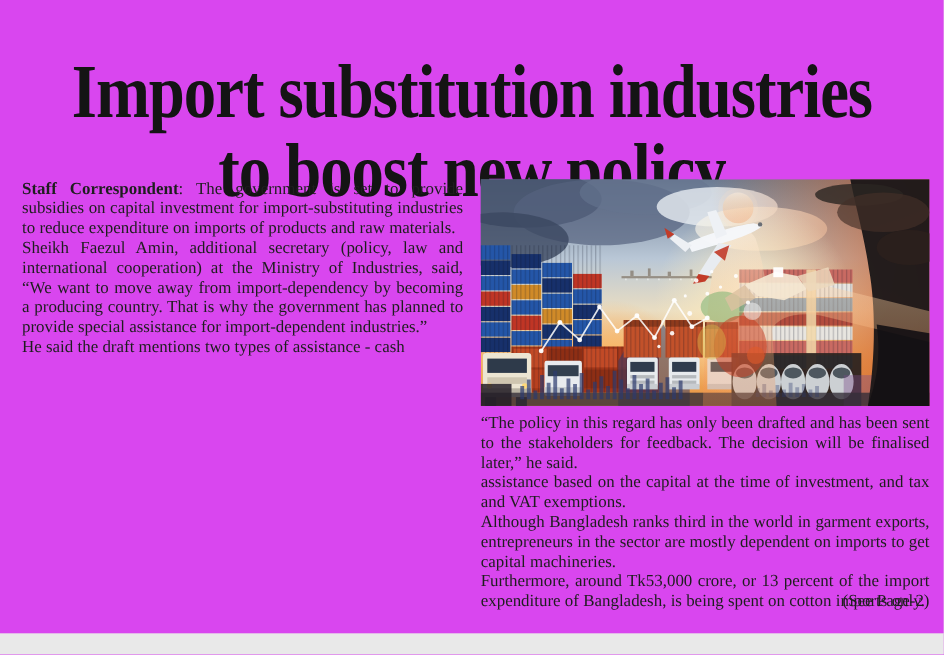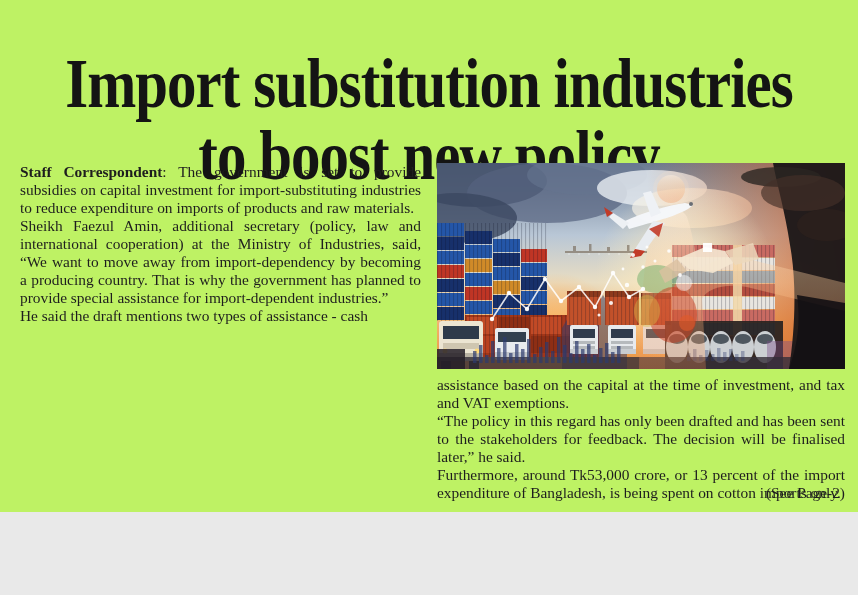--- a/index.html
+++ b/index.html
@@ -1,17 +1,17 @@
 <!DOCTYPE html>
 <html><head>
 <meta charset="utf-8">
 <style>
   html,body{margin:0;padding:0;background:#e9e9e9;}
   .sheet{
-    position:relative;width:858px;height:512px;background:#bef264;
+    position:relative;width:858px;height:576px;background:#d946ef;
     font-family:"Liberation Serif",serif;color:#1e1e1e;overflow:hidden;
   }
   .headline{
     position:absolute;top:6px;left:0;width:858px;text-align:center;
     font-weight:bold;font-size:62px;line-height:64px;letter-spacing:-1px;
     color:#141414;transform:scale(0.95,1.12);transform-origin:50% 0;
     white-space:nowrap;
   }
   .headline span{display:block;}
   .col{position:absolute;top:163px;}
@@ -304,18 +304,19 @@
             <circle cx="186" cy="106" r="1.4"></circle>
           <circle cx="210" cy="84" r="1.5"></circle>
         </g>
 
         <g>
           <path d="M352,206 L408,206 L408,140 L360,132 C364,160 360,184 352,206 Z" fill="#131013" opacity="0.92"></path>
         </g>
       </svg>
     </div>
 
+    <p class="body-p">“The policy in this regard has only been drafted and has been sent to the stakeholders for feedback. The decision will be finalised later,” he said.</p>
     <p class="body-p">assistance based on the capital at the time of investment, and tax and VAT exemptions.</p>
-    <p class="body-p">“The policy in this regard has only been drafted and has been sent to the stakeholders for feedback. The decision will be finalised later,” he said.</p>
+    <p class="body-p">Although Bangladesh ranks third in the world in garment exports, entrepreneurs in the sector are mostly dependent on imports to get capital machineries.</p>
     <p class="body-p p-last"><span>Furthermore, around Tk53,000 crore, or 13 percent of the import expenditure of Bangladesh, is being spent on cotton imports only.</span><span class="continuation">(See Page-2)</span></p>
   </div>
 
 </div>
 
 </body></html>

